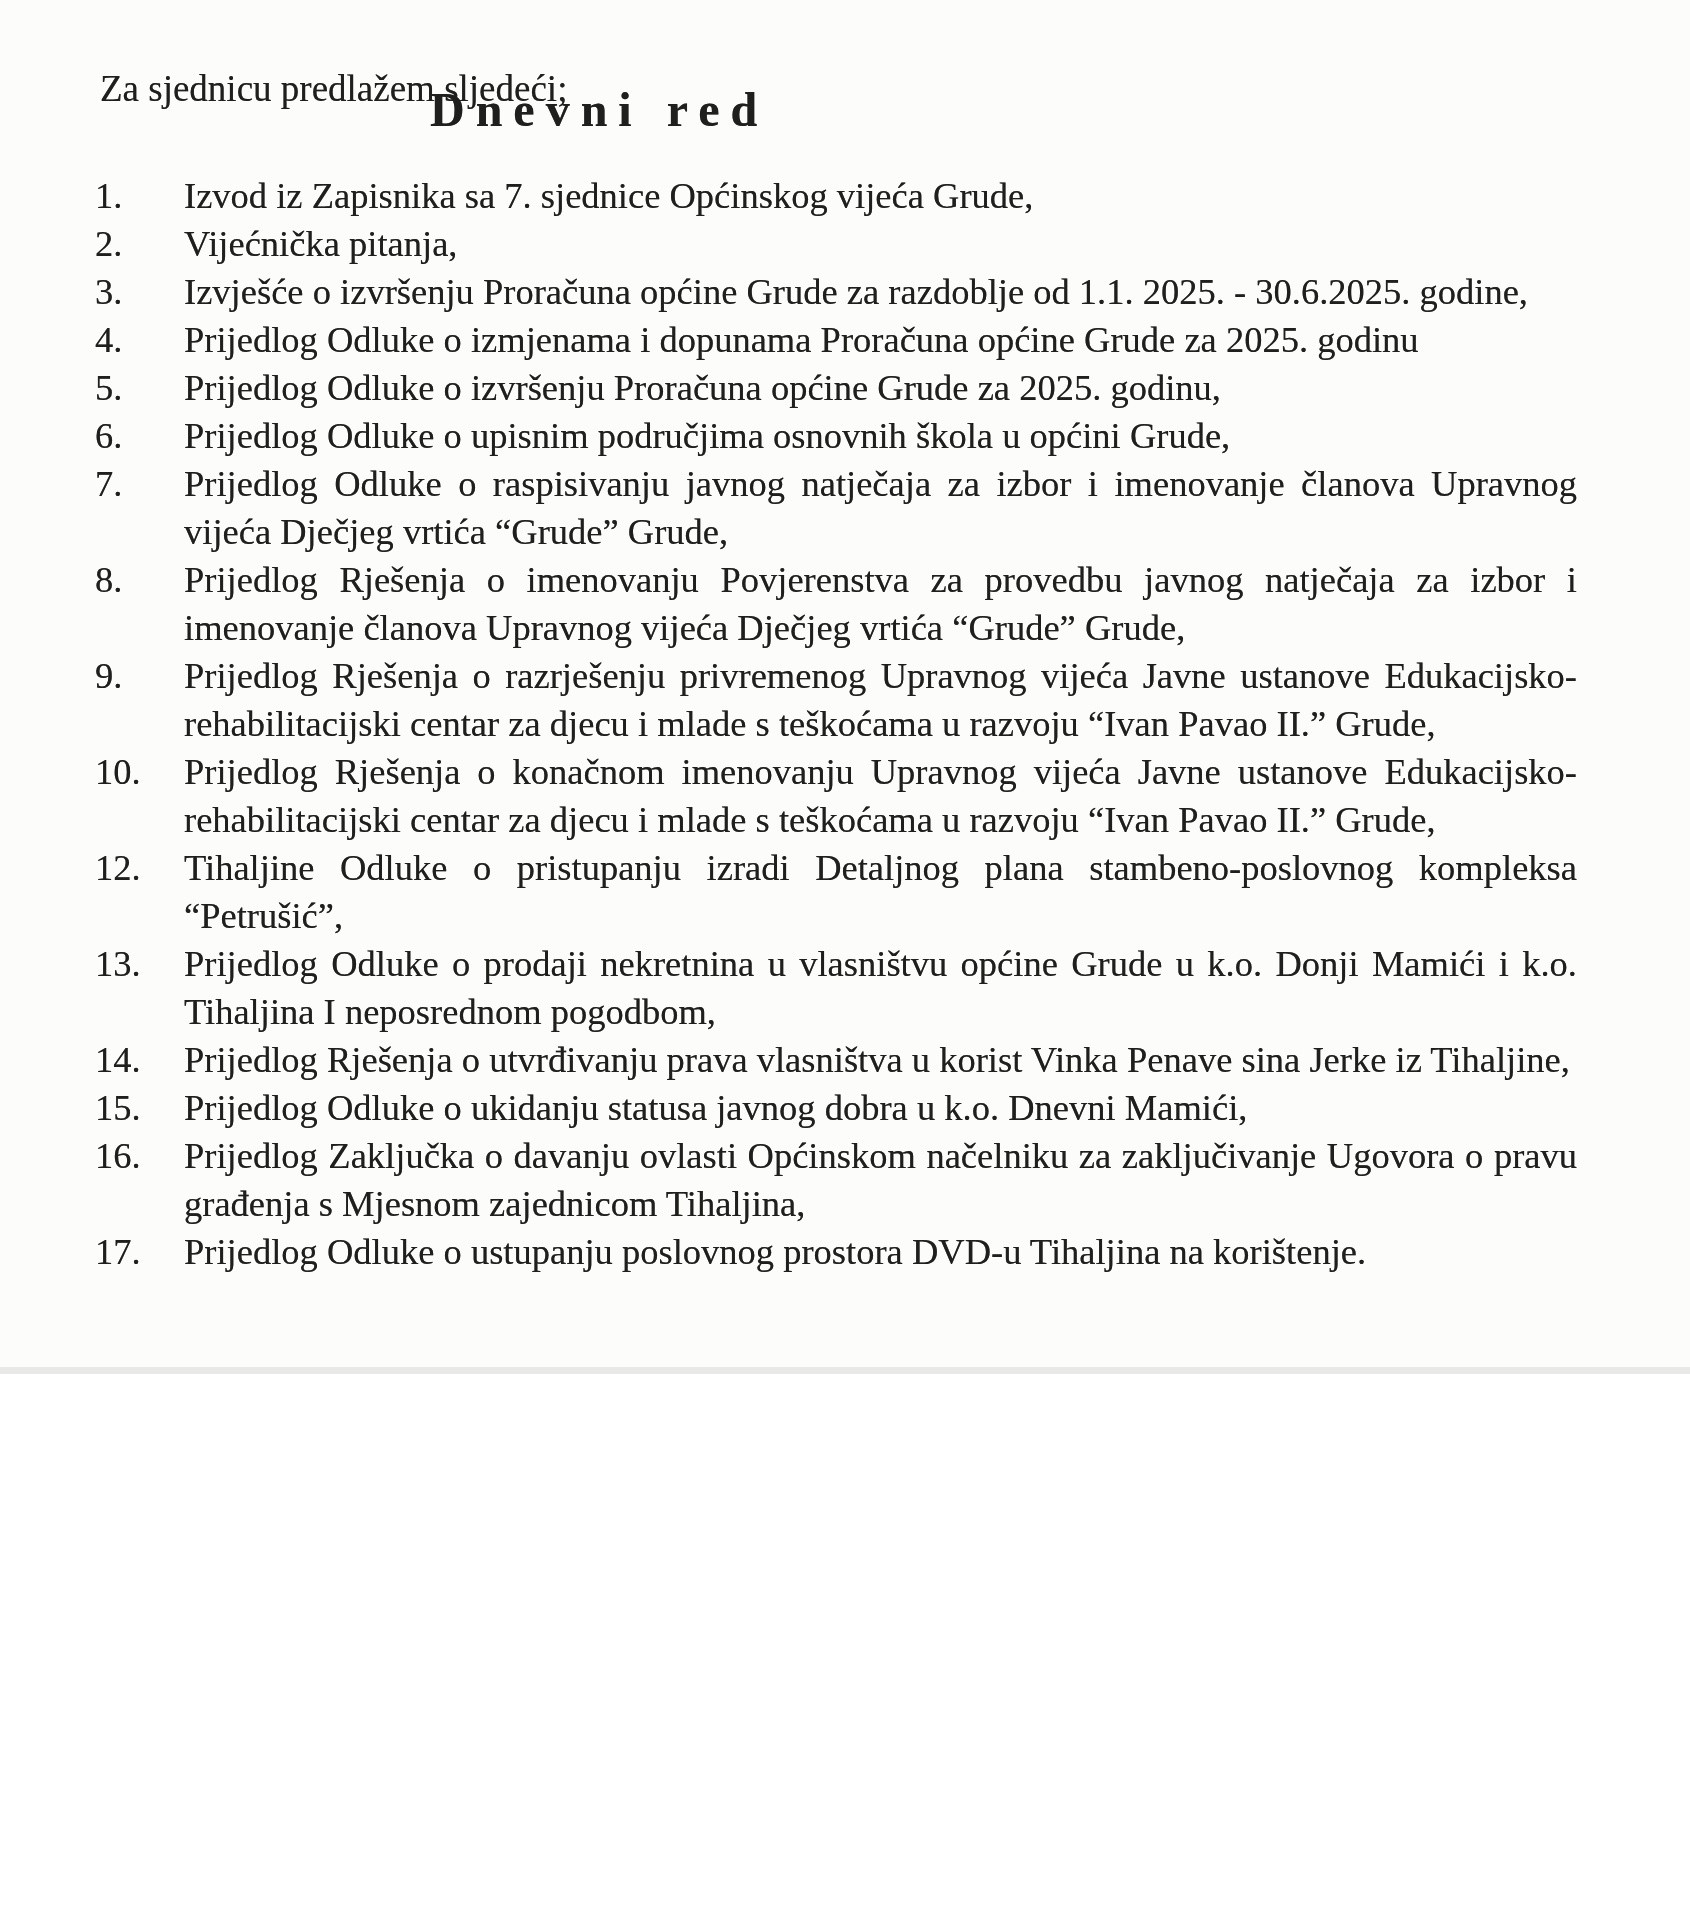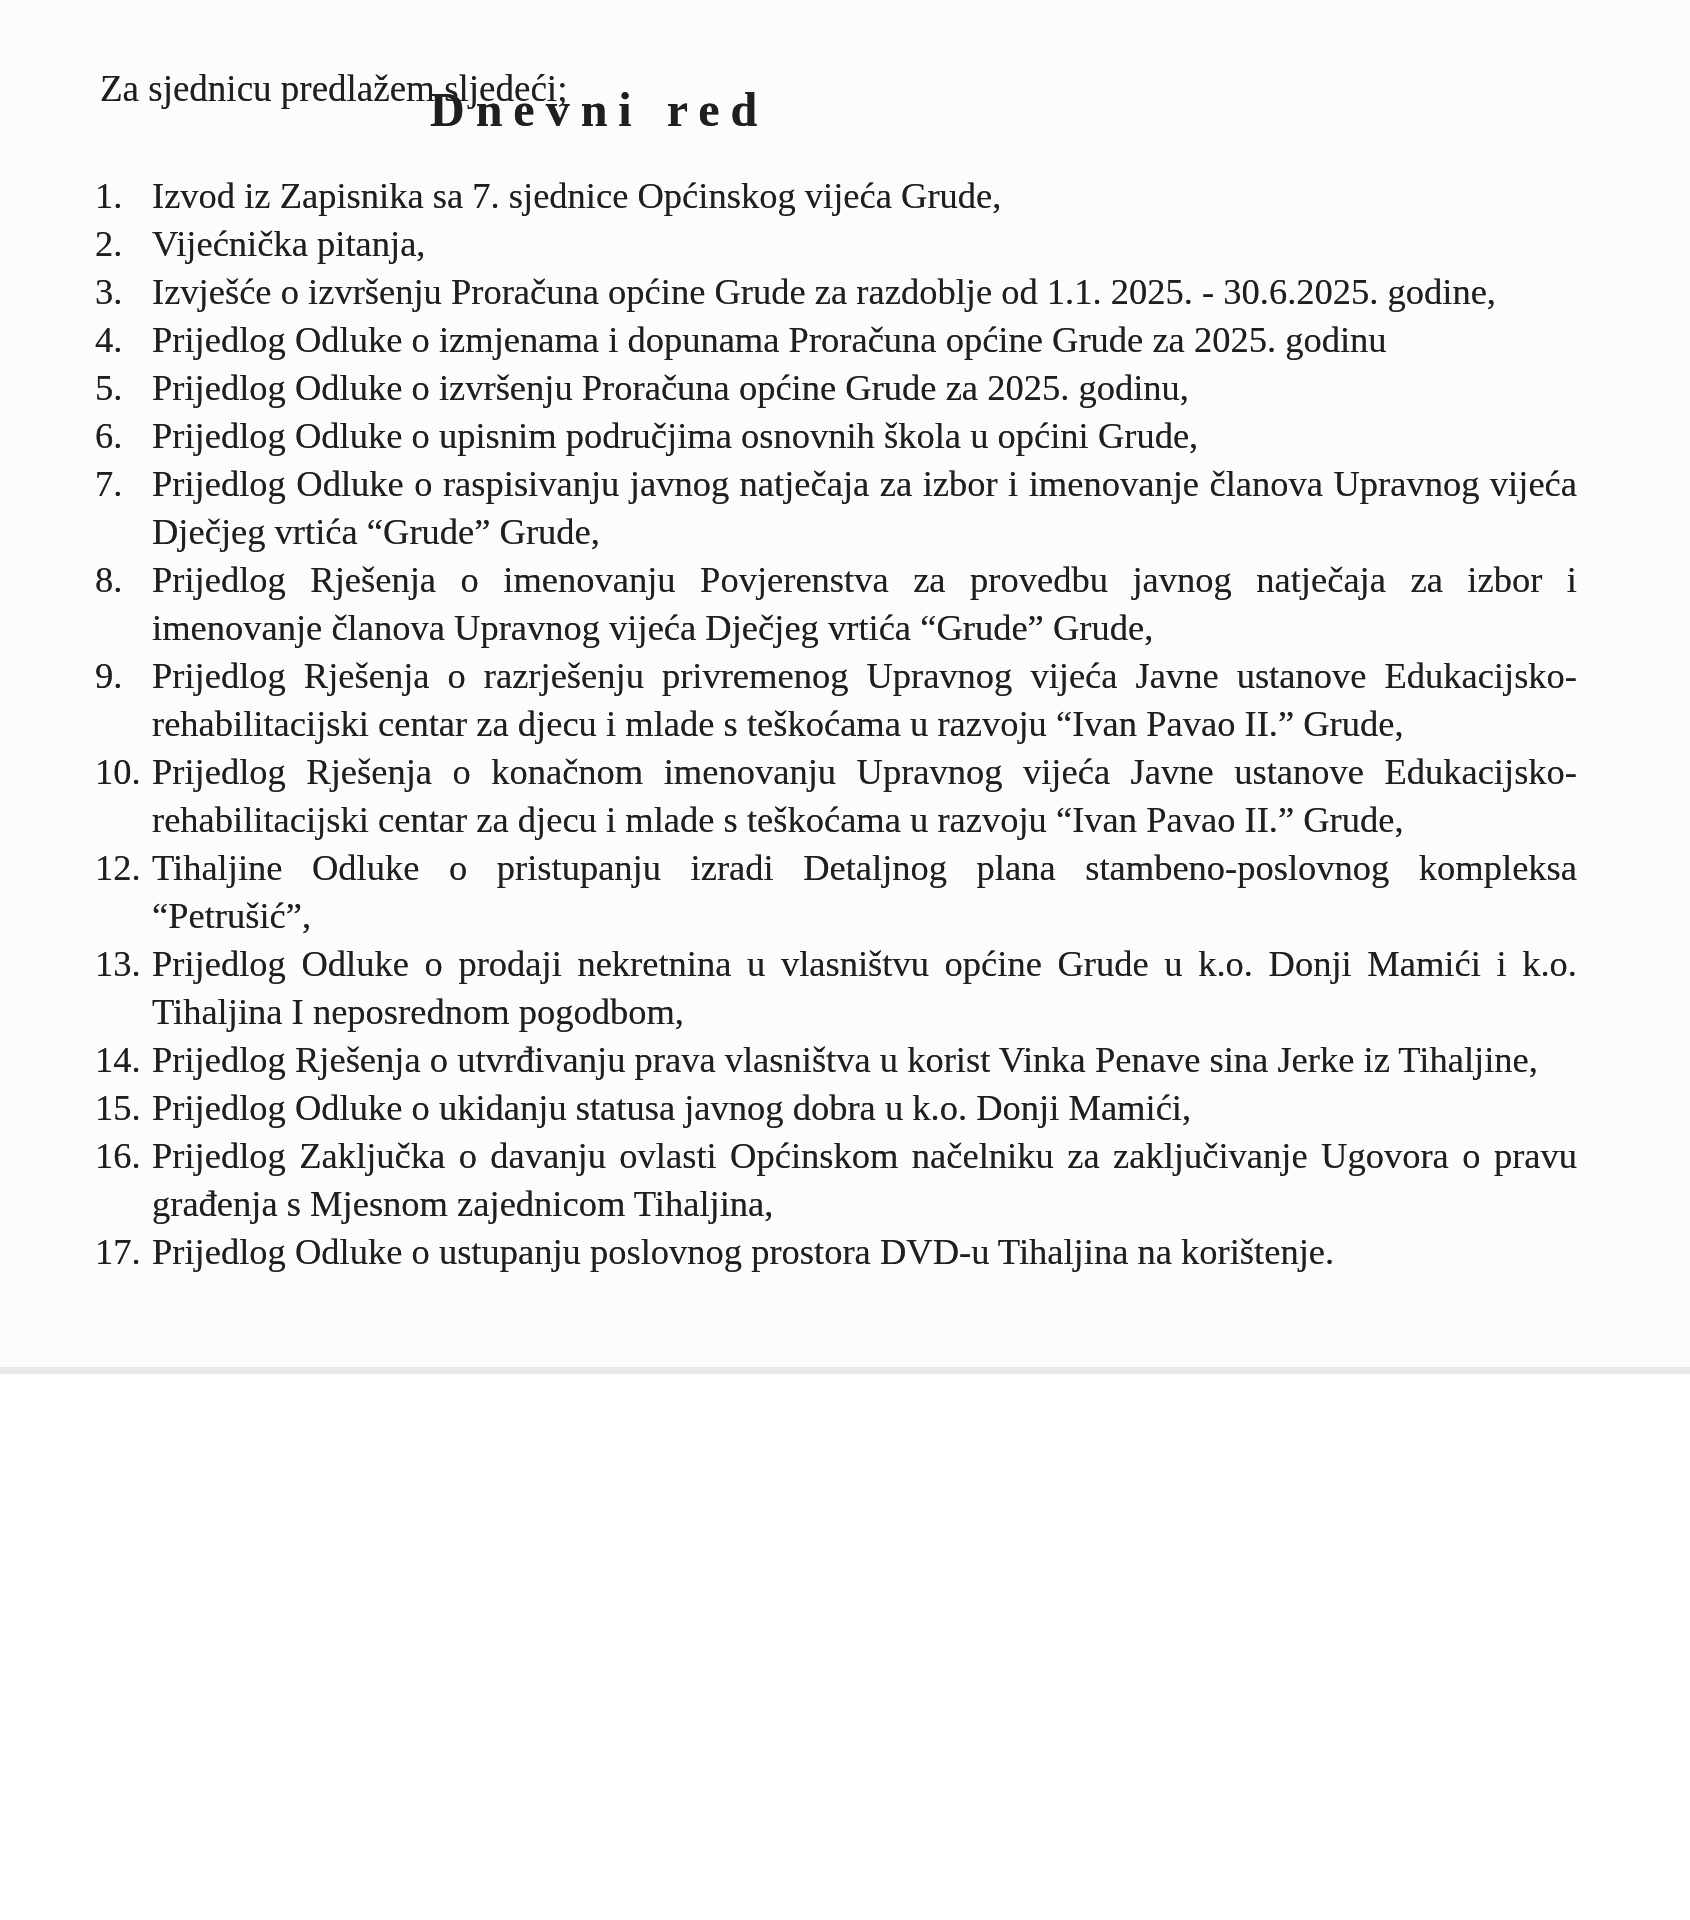--- a/index.html
+++ b/index.html
@@ -6,21 +6,21 @@
   .page{position:relative;width:1690px;height:1374px;background:#fcfcfb;
         font-family:"Liberation Serif",serif;color:#1f1f1d;overflow:hidden;}
   .page *{box-sizing:border-box;}
   .ink{text-shadow:0 0 .6px rgba(30,30,28,.65);}
   .intro{position:absolute;left:100px;top:30px;font-size:37px;white-space:pre-wrap;}
   .heading{position:absolute;left:430px;top:82px;font-size:48px;font-weight:700;letter-spacing:11px;}
   .heading .w2{margin-left:24px;}
   .agenda{position:absolute;left:95px;top:172px;width:1482px;}
   .item{display:flex;font-size:36.5px;line-height:48px;}
   .item .num{flex:0 0 57px;}
-  .item .txt{flex:1;text-align:justify;}
+  .item .txt{flex:1;text-align:justify;margin-left:32px;}
   .closing{position:absolute;left:116px;top:1662px;font-size:38px;font-weight:700;white-space:pre-wrap;}
   .sig{position:absolute;right:128px;top:1692px;text-align:right;font-size:37px;line-height:52px;}
   .sig .title{padding-right:60px;}
   .stamp{position:absolute;left:1035px;top:1410px;width:500px;height:500px;
          mix-blend-mode:multiply;opacity:.85;filter:blur(.5px);pointer-events:none;
          -webkit-mask-image:linear-gradient(105deg,rgba(0,0,0,.55),rgba(0,0,0,.95) 45%,rgba(0,0,0,.75));
          mask-image:linear-gradient(105deg,rgba(0,0,0,.55),rgba(0,0,0,.95) 45%,rgba(0,0,0,.75));}
   .stamp svg{display:block;width:100%;height:100%;}
   .stamp text{font-family:"Liberation Sans",sans-serif;font-weight:700;}
   .scan-edge{position:absolute;left:0;right:0;bottom:0;height:7px;background:#e9e9e7;}
@@ -82,21 +82,21 @@
       <div class="item">
         <span class="num">13.</span>
         <span class="txt">Prijedlog Odluke o prodaji nekretnina u vlasništvu općine Grude u k.o. Donji Mamići i k.o. Tihaljina I neposrednom pogodbom,</span>
       </div>
       <div class="item">
         <span class="num">14.</span>
         <span class="txt">Prijedlog Rješenja o utvrđivanju prava vlasništva u korist Vinka Penave sina Jerke iz Tihaljine,</span>
       </div>
       <div class="item">
         <span class="num">15.</span>
-        <span class="txt">Prijedlog Odluke o ukidanju statusa javnog dobra u k.o. Donji Mamići,</span>
+        <span class="txt">Prijedlog Odluke o ukidanju statusa javnog dobra u k.o. Dnevni Mamići,</span>
       </div>
       <div class="item">
         <span class="num">16.</span>
         <span class="txt">Prijedlog Zaključka o davanju ovlasti Općinskom načelniku za zaključivanje Ugovora o pravu građenja s Mjesnom zajednicom Tihaljina,</span>
       </div>
       <div class="item">
         <span class="num">17.</span>
         <span class="txt">Prijedlog Odluke o ustupanju poslovnog prostora DVD-u Tihaljina na korištenje.</span>
       </div>
     </div>

